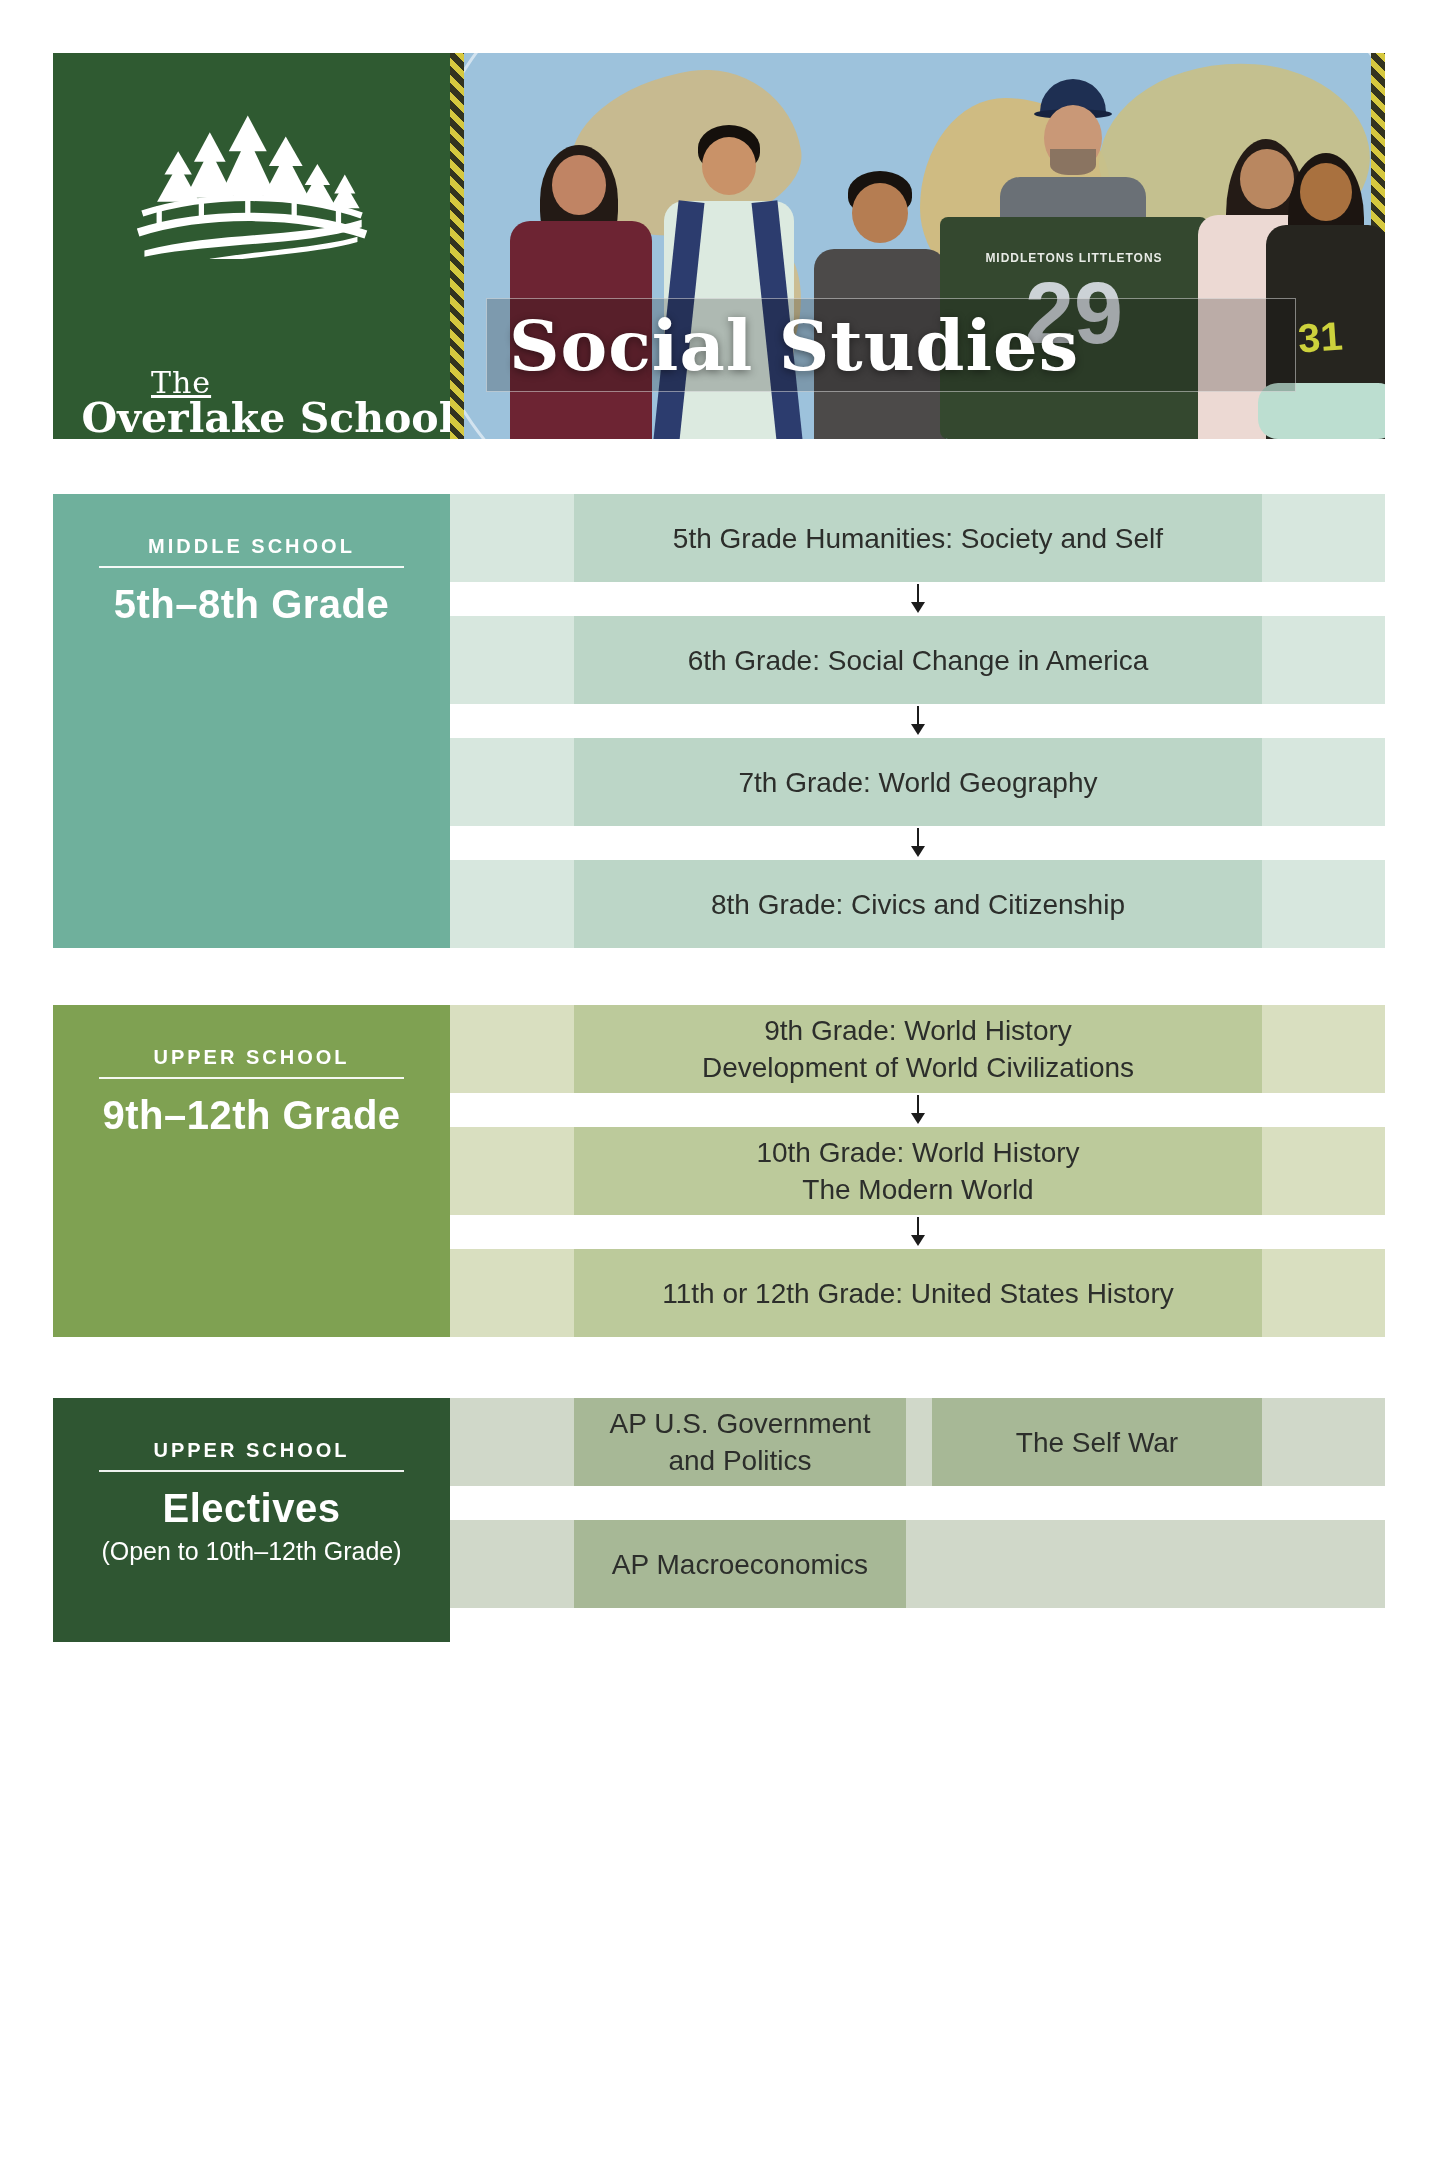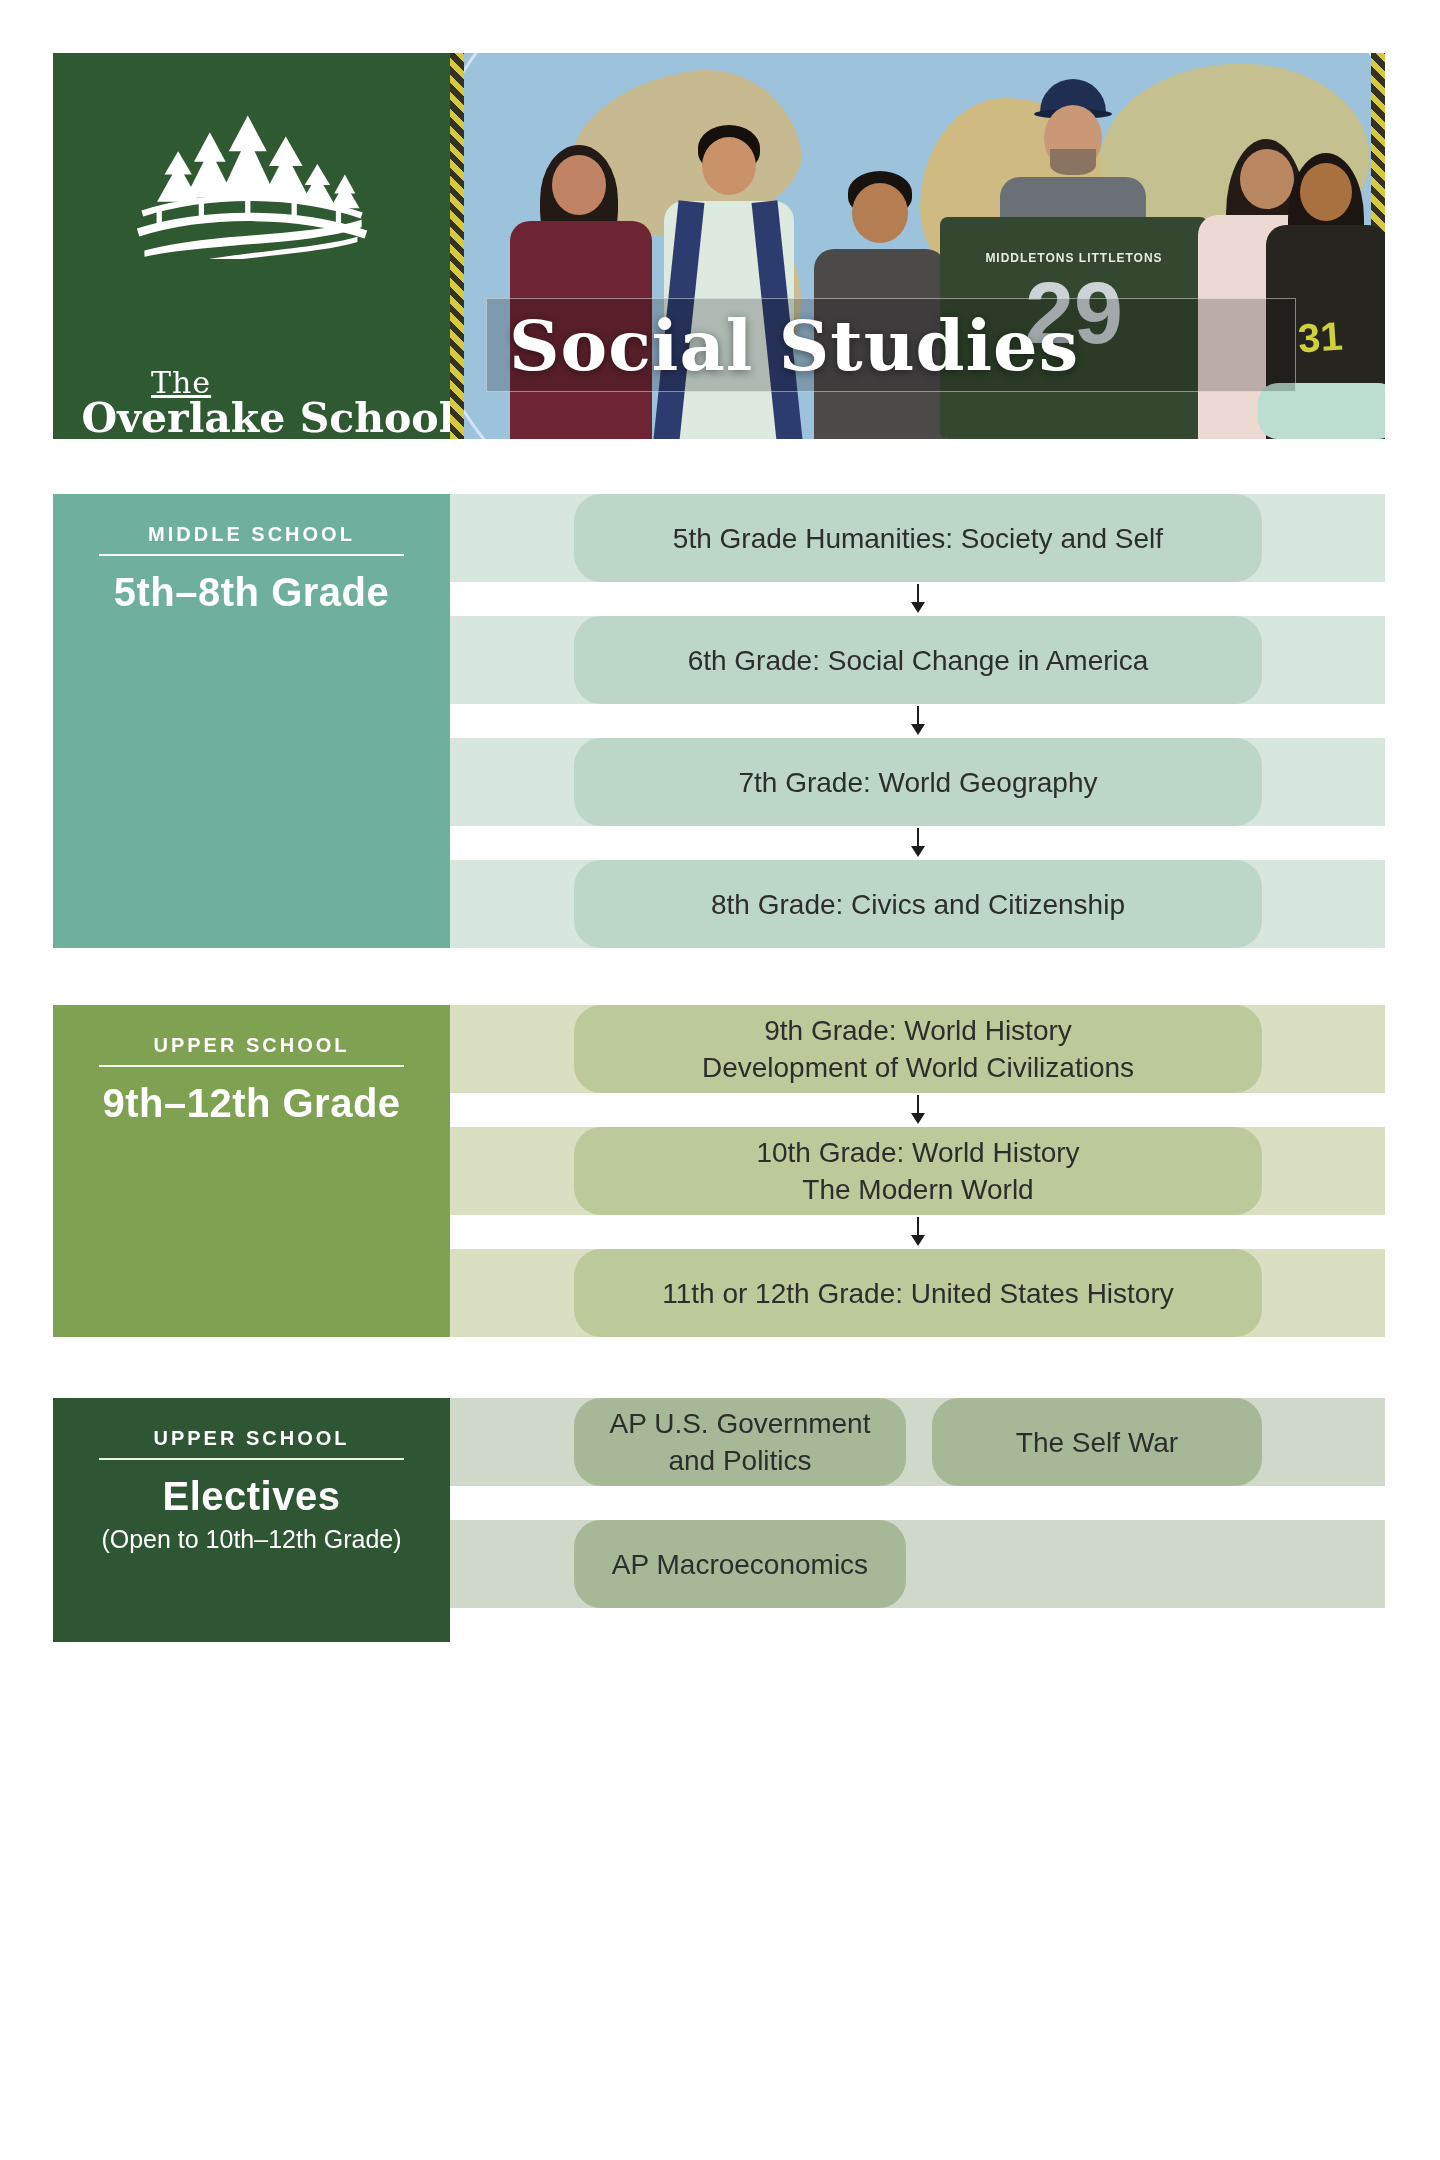--- a/index.html
+++ b/index.html
@@ -104,33 +104,33 @@
   }
 
   
   .section{display:flex;}
   .section.middle{margin-top:55px;--side:var(--middle-sidebar,#6fb09c);--band:var(--middle-band,#d7e7de);--box:var(--middle-box,#bcd6c7);}
   .section.upper{margin-top:57px;--side:var(--upper-sidebar,#7fa152);--band:var(--upper-band,#d9dfc0);--box:var(--upper-box,#bcca9b);}
   .section.electives{margin-top:61px;--side:var(--electives-sidebar,#2f5632);--band:var(--electives-band,#d0d8c9);--box:var(--electives-box,#a7b896);}
 
   .sidebar{
     width:397px;flex:0 0 397px;background:var(--side);color:#fff;text-align:center;
-    padding-top:28px;box-sizing:border-box;
+    padding-top:40px;box-sizing:border-box;
   }
   .side-label{font-size:20px;font-weight:bold;letter-spacing:3px;line-height:24px;}
   .side-divider{width:305px;height:2px;background:rgba(255,255,255,.92);margin:8px auto 0;}
   .side-range{font-size:40px;font-weight:bold;line-height:48px;margin-top:12px;letter-spacing:.5px;}
   .side-note{font-size:25px;line-height:30px;margin-top:4px;font-weight:normal;}
 
   .rows{flex:1;display:flex;flex-direction:column;}
   .band{height:88px;background:var(--band);position:relative;}
   .box{
     position:absolute;left:124px;top:0;height:100%;width:688px;background:var(--box);
     display:flex;flex-direction:column;align-items:center;justify-content:center;
-    font-size:28px;line-height:37px;color:var(--course-text,#2c2e2b);text-align:center;border-radius:27px;
+    font-size:28px;line-height:37px;color:var(--course-text,#2c2e2b);text-align:center;
   }
   .box span{display:block;}
   .box.half-l{width:332px;}
   .box.half-r{left:482px;width:330px;}
   .gap{height:34px;position:relative;background:#fff;}
   .gap.arrowed::before{
     content:"";position:absolute;left:467px;top:2px;width:2px;height:19px;background:var(--arrow,#1c1c1c);
   }
   .gap.arrowed::after{
     content:"";position:absolute;left:461px;top:20px;width:0;height:0;

